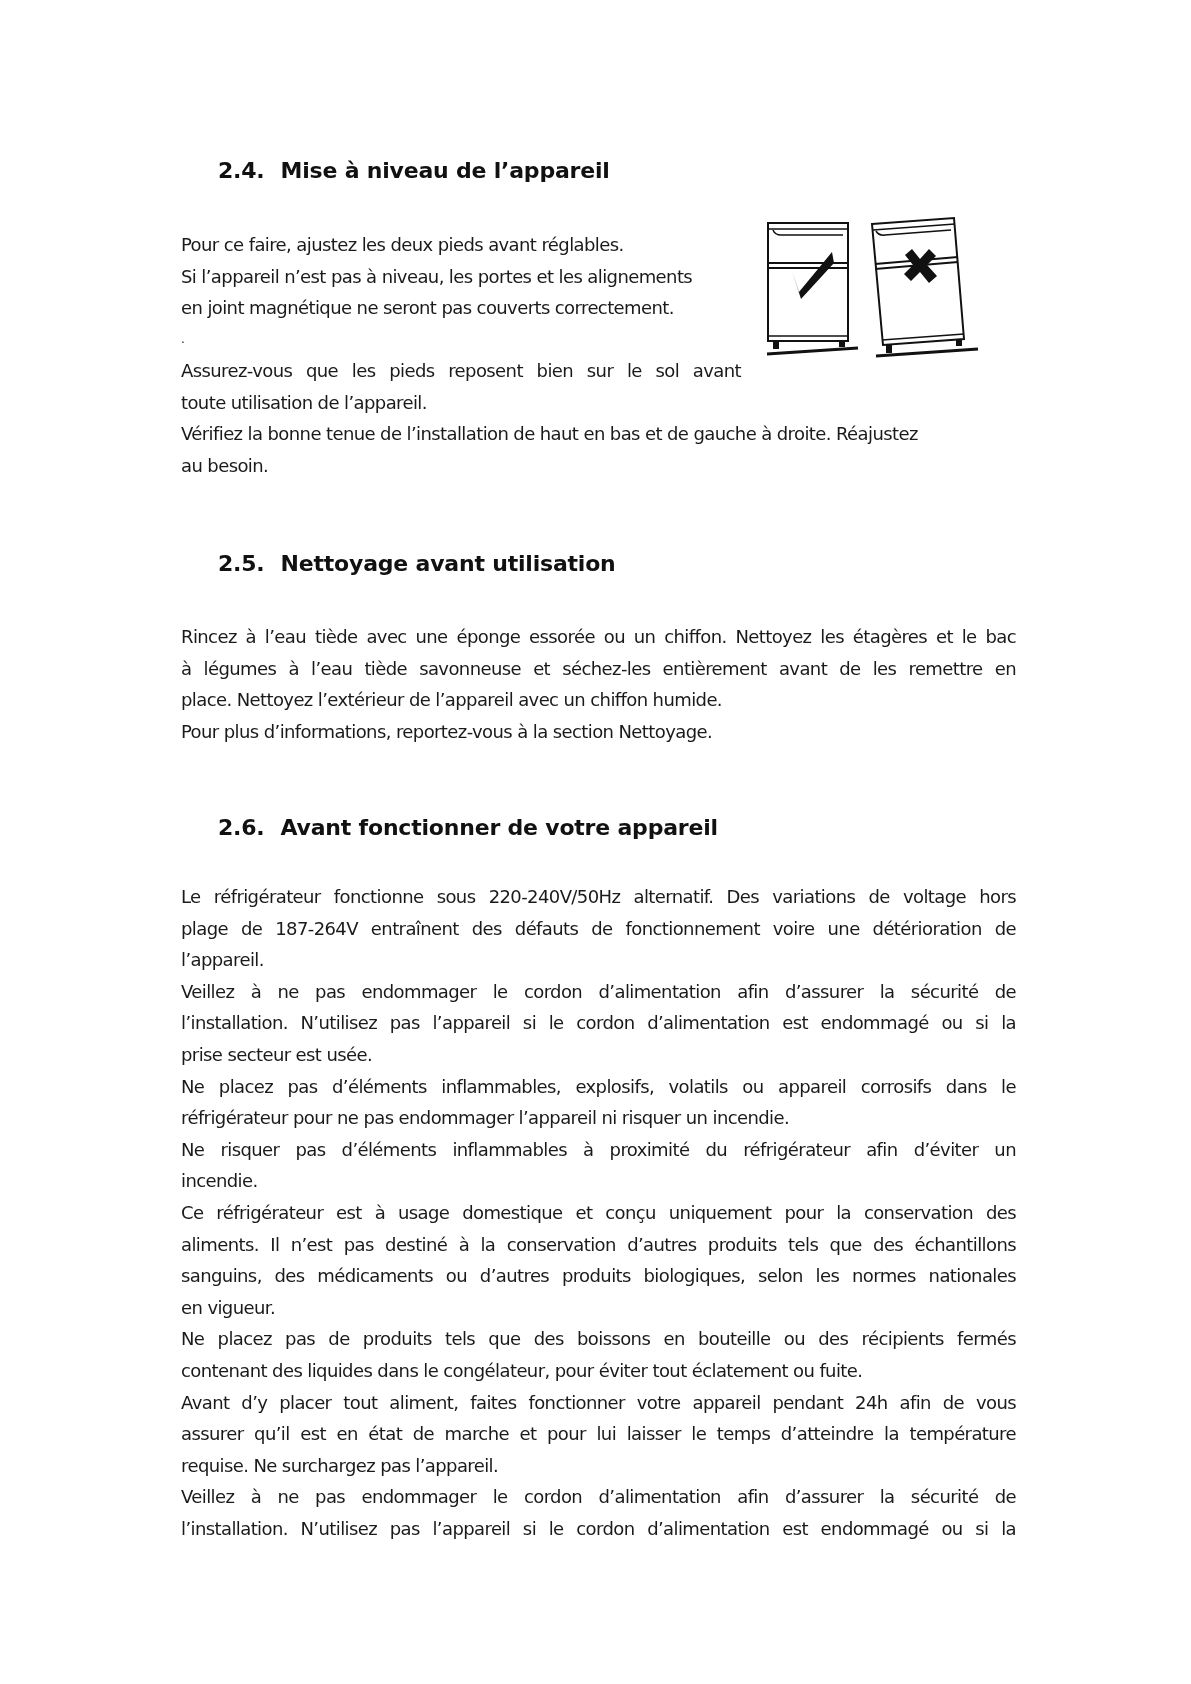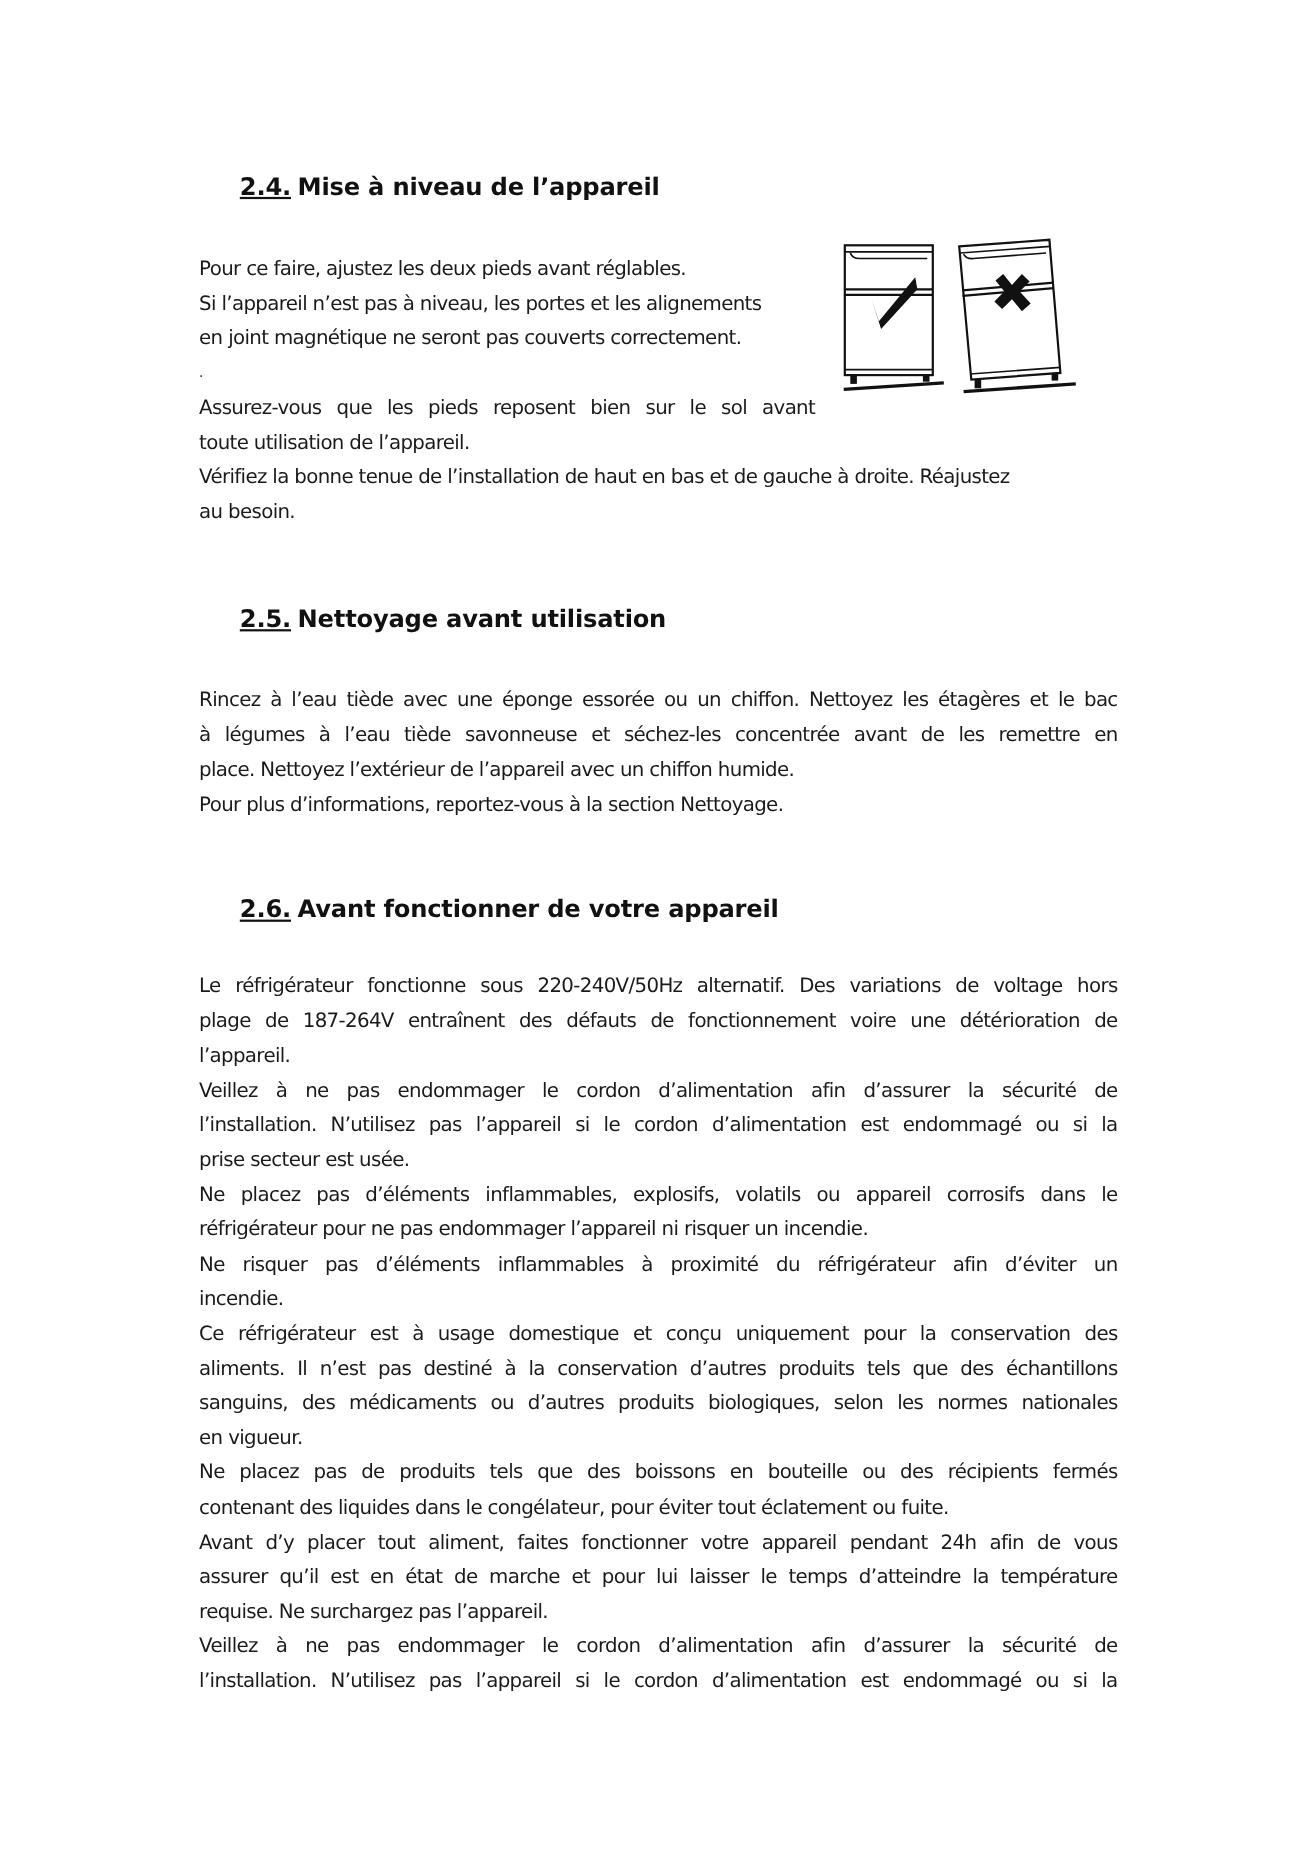--- a/index.html
+++ b/index.html
@@ -1,19 +1,19 @@
 <!DOCTYPE html>
 <html><head>
 <meta charset="utf-8">
 <style>
   html, body { margin: 0; padding: 0; background: #ffffff; }
   body { width: 1191px; height: 1684px; position: relative; overflow: hidden; }
   .page { position: absolute; left: 0; top: 0; width: 1191px; height: 1684px; background: #fff; }
   .h { position: absolute; left: 218px; font-family: "DejaVu Sans", sans-serif; font-weight: bold; font-size: 22px; color: #111; letter-spacing: -0.2px; white-space: nowrap; }
-  .h .num { display: inline-block; margin-right: 6px; text-decoration: underline; }
+  .h .num { display: inline-block; margin-right: 16px; }
   .block { position: absolute; left: 181px; font-family: "DejaVu Sans", sans-serif; font-size: 18px; color: #1a1a1a; letter-spacing: -0.6px; }
   .line { display: block; height: 31.6px; line-height: 31.6px; white-space: nowrap; }
   .just { text-align: justify; text-align-last: justify; white-space: normal; }
   .narrow { width: 560px; }
   .wide { width: 835px; }
   .fig { position: absolute; left: 765px; top: 213px; width: 220px; height: 150px; }
 </style>
 </head>
 <body>
 
@@ -63,21 +63,21 @@
       <line x1="111" y1="143" x2="213" y2="136" stroke="#111" stroke-width="3"></line>
     </g>
   </svg>
 
   <div class="h" style="top:551px;">
     <span class="num">2.5.</span><span>Nettoyage avant utilisation</span>
   </div>
 
   <div class="block wide" style="top:621px;">
     <span class="line just">Rincez à l’eau tiède avec une éponge essorée ou un chiffon. Nettoyez les étagères et le bac</span>
-    <span class="line just">à légumes à l’eau tiède savonneuse et séchez-les concentrée avant de les remettre en</span>
+    <span class="line just">à légumes à l’eau tiède savonneuse et séchez-les entièrement avant de les remettre en</span>
     <span class="line">place. Nettoyez l’extérieur de l’appareil avec un chiffon humide.</span>
     <span class="line">Pour plus d’informations, reportez-vous à la section Nettoyage.</span>
   </div>
 
   <div class="h" style="top:815px;">
     <span class="num">2.6.</span><span>Avant fonctionner de votre appareil</span>
   </div>
 
   <div class="block wide" style="top:881px;">
     <span class="line just">Le réfrigérateur fonctionne sous 220-240V/50Hz alternatif. Des variations de voltage hors</span>

